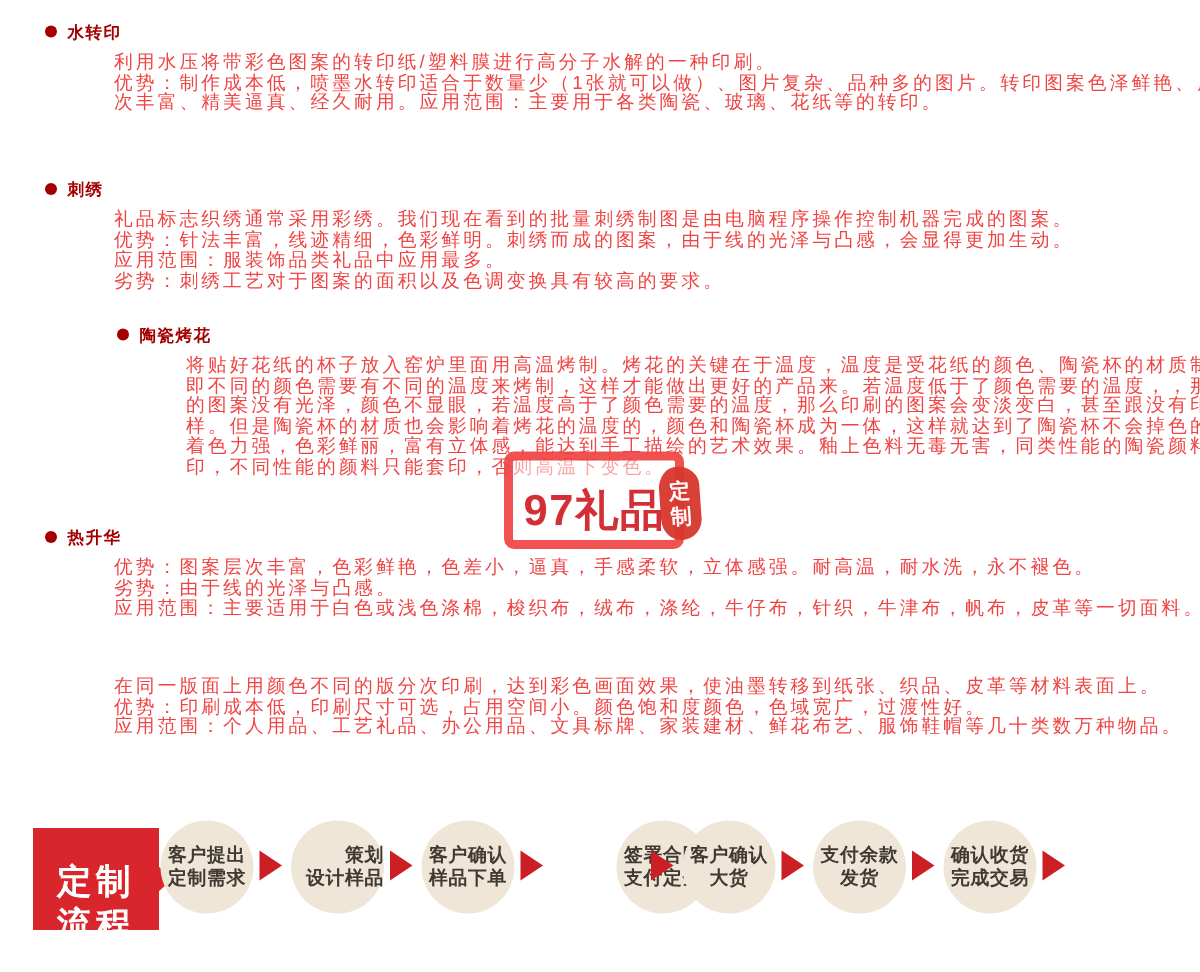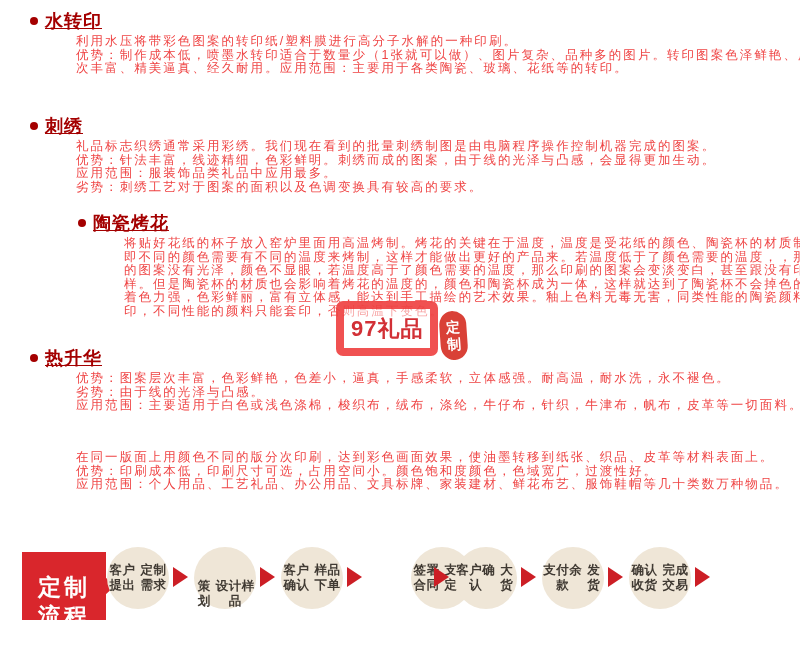--- a/index.html
+++ b/index.html
@@ -11,39 +11,39 @@
   .page { position: absolute; inset: 0; background: #ffffff; }
 
   
   .section { position: absolute; left: 0; width: 800px; }
   .sec-head { display: flex; align-items: center; padding-left: 30px; height: 18px; margin-bottom: 5px; }
   .bullet {
     width: 8px; height: 8px; border-radius: 50%;
     background: #a40000; margin-right: 7px; flex: 0 0 auto;
   }
   .sec-title {
-    color: #a40000; font-size: 18px; font-weight: bold; letter-spacing: 1px; text-decoration: underline;
+    color: #a40000; font-size: 11px; font-weight: bold; letter-spacing: 1px;
   }
   .sec-body { padding-left: 40px; width: 780px; }
   .sec-body .para {
     color: #ef4444; font-size: 12.5px; line-height: 13.5px;
     letter-spacing: 2.05px; width: 740px; word-break: break-all; margin-left: 36px;
   }
   #section-0 { top: 12px; }
   #section-1 { top: 117px; }
   #section-2 { top: 214px; padding-left: 48px; }
   #section-3 { top: 349px; }
   #section-4 { top: 451px; }
 
   
   .wm-badge {
     position: absolute; left: 336px; top: 301px; z-index: 5;
-    border: 8px solid #ef4444; border-radius: 7px;
-    padding: 3px 7px 2px 7px; background: rgba(255,255,255,0.55);
-    color: #cf2127; font-size: 22px; font-weight: bold; letter-spacing: 1px;
+    border: 6px solid #ef4444; border-radius: 7px;
+    padding: 17px 7px 2px 7px; background: rgba(255,255,255,0.55);
+    color: #cf2127; font-size: 29px; font-weight: bold; letter-spacing: 1px;
     line-height: 34px; opacity: 0.93;
   }
   .wm-seal {
     position: absolute; left: 440px; top: 311px; z-index: 5;
     width: 27px; height: 49px; background: #d8372d;
     border-radius: 46% 54% 50% 48% / 30% 26% 28% 30%;
     transform: rotate(-4deg);
     display: flex; flex-direction: column; align-items: center; justify-content: center;
     color: #ffffff; font-weight: bold; font-size: 14px; line-height: 17px;
     opacity: 0.95;
@@ -58,21 +58,21 @@
     padding-top: 21px;
   }
   .flow-badge::after {
     content: ""; position: absolute; right: -9px; top: 50%; margin-top: -9px;
     border-left: 10px solid #d9262c;
     border-top: 9px solid transparent; border-bottom: 9px solid transparent;
   }
   .flow-step {
     position: absolute; top: 4px; width: 62px; height: 62px; border-radius: 50%;
     background: #efe6d7;
-    display: flex; align-items: center; justify-content: center;
+    display: flex; flex-direction: column; align-items: center; justify-content: center;
     color: #403a33; font-weight: bold; font-size: 12.5px; line-height: 15px;
     text-align: center; letter-spacing: 0.5px;
   }
   .flow-arrow {
     position: absolute; top: 24px; width: 0; height: 0;
     border-left: 15px solid #cc1e25;
     border-top: 10px solid transparent; border-bottom: 10px solid transparent;
   }
   #step-0 { left: 107px; } #step-1 { left: 194px; align-items: flex-end; } #step-2 { left: 281px; }
   #step-3 { left: 368px; margin-left: 43px; } #step-4 { left: 455px; } #step-5 { left: 542px; }

